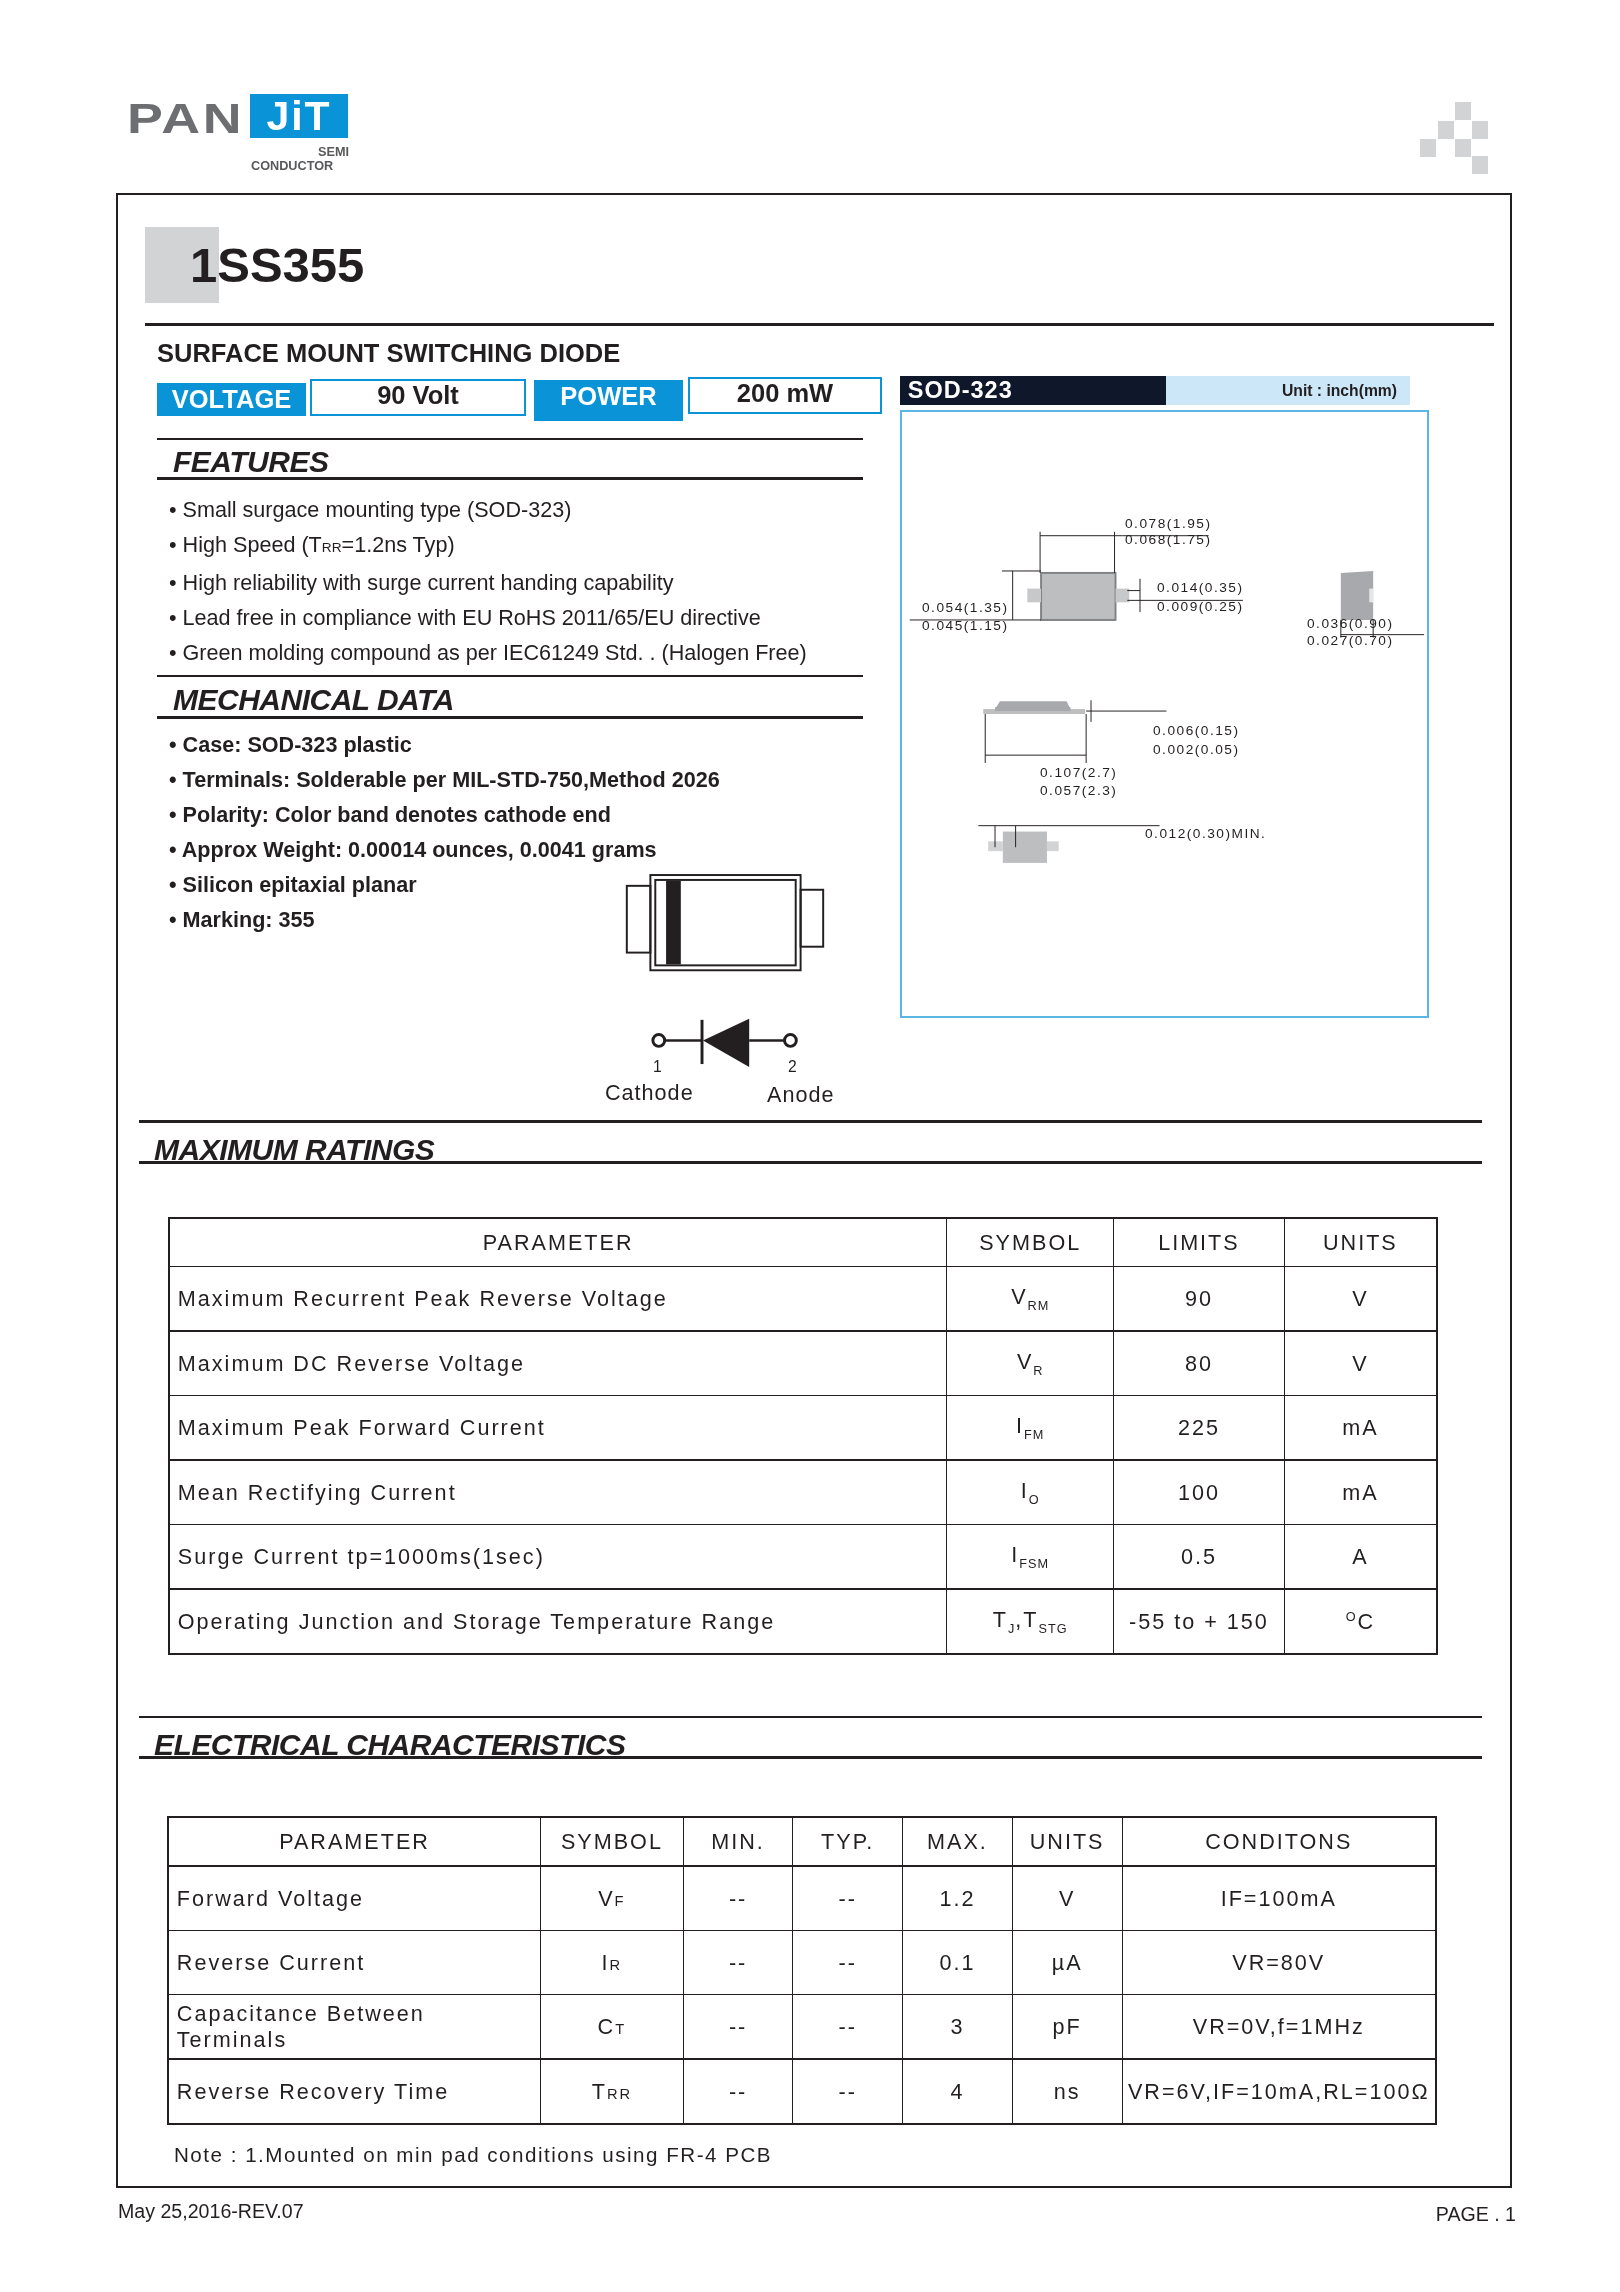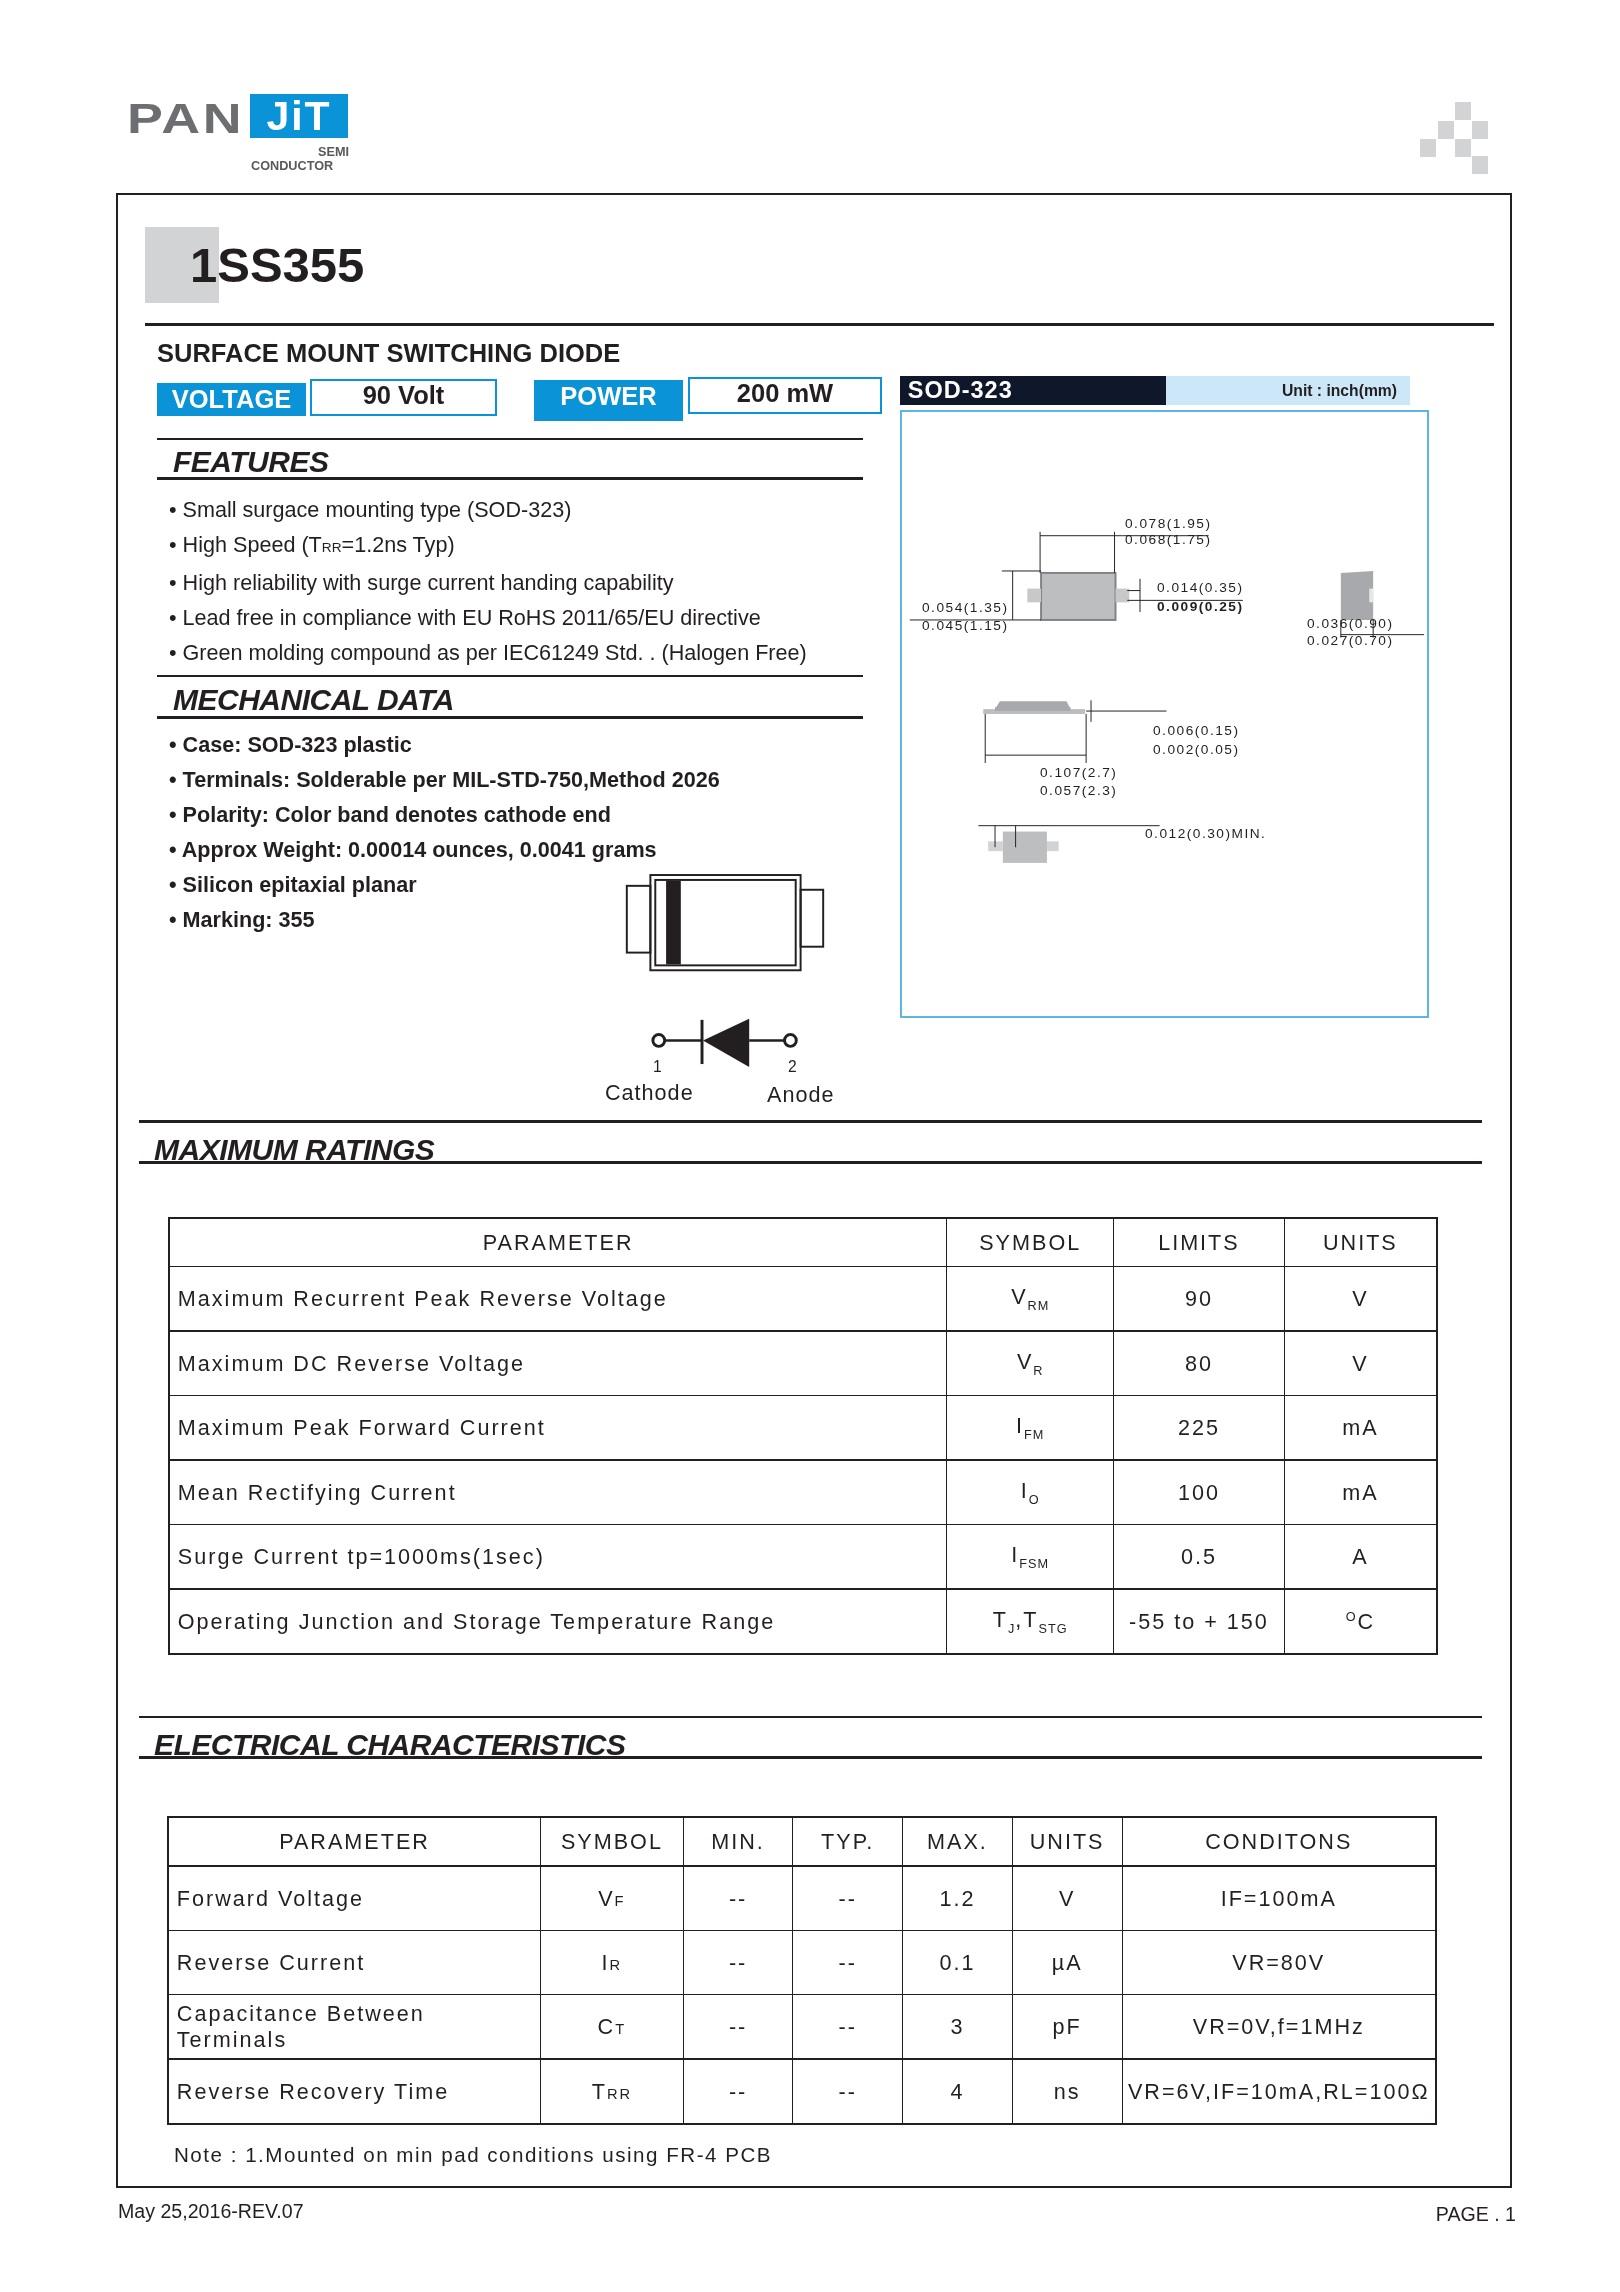--- a/index.html
+++ b/index.html
@@ -62,21 +62,21 @@
 
 <div class="abs frame"></div>
 
 <div class="abs title-bg"></div>
 <div class="abs title">1SS355</div>
 <div class="abs rule" style="left:145px;top:323px;width:1349px;"></div>
 
 <div class="abs subtitle">SURFACE MOUNT SWITCHING DIODE</div>
 
 <div class="abs tag-blue" style="left:157px;top:383px;width:149px;height:33px;">VOLTAGE</div>
-<div class="abs tag-box" style="left:310px;top:379px;width:187px;height:37px;">90  Volt</div>
+<div class="abs tag-box" style="left:310px;top:379px;width:216px;height:37px;">90  Volt</div>
 <div class="abs tag-blue" style="left:534px;top:380px;width:149px;height:41px;">POWER</div>
 <div class="abs tag-box" style="left:688px;top:377px;width:194px;height:37px;">200  mW</div>
 
 <div class="abs rule" style="left:157px;top:438px;width:706px;height:2px;"></div>
 <div class="abs sect" style="left:173px;top:445px;">FEATURES</div>
 <div class="abs rule" style="left:157px;top:477px;width:706px;height:2.9px;"></div>
 <ul class="abs bullets bullet" style="top:492px;">
   <li>Small surgace mounting type (SOD-323)</li>
   <li><span>High Speed (T</span><span class="sub">RR</span><span>=1.2ns Typ)</span></li>
   <li>High reliability with surge current handing capability</li>
@@ -157,21 +157,21 @@
   <rect x="90" y="440" width="15" height="10" fill="#d1d3d4"></rect>
   <rect x="150" y="440" width="12" height="10" fill="#d1d3d4"></rect>
   <line x1="80" y1="424" x2="265" y2="424" stroke="#231f20"></line>
   <line x1="97" y1="424" x2="97" y2="446" stroke="#231f20"></line>
   <line x1="118" y1="424" x2="118" y2="446" stroke="#231f20"></line>
 </svg>
 
 <div class="abs dim" style="left:1125px;top:516px;">0.078(1.95)</div>
 <div class="abs dim" style="left:1125px;top:532px;">0.068(1.75)</div>
 <div class="abs dim" style="left:1157px;top:580px;">0.014(0.35)</div>
-<div class="abs dim" style="left:1157px;top:599px;font-weight:bold;">0.009(0.25)</div>
+<div class="abs dim" style="left:1157px;top:599px;">0.009(0.25)</div>
 <div class="abs dim" style="left:922px;top:600px;">0.054(1.35)</div>
 <div class="abs dim" style="left:922px;top:618px;">0.045(1.15)</div>
 <div class="abs dim" style="left:1307px;top:616px;">0.036(0.90)</div>
 <div class="abs dim" style="left:1307px;top:633px;">0.027(0.70)</div>
 <div class="abs dim" style="left:1153px;top:723px;">0.006(0.15)</div>
 <div class="abs dim" style="left:1153px;top:742px;">0.002(0.05)</div>
 <div class="abs dim" style="left:1040px;top:765px;">0.107(2.7)</div>
 <div class="abs dim" style="left:1040px;top:783px;">0.057(2.3)</div>
 <div class="abs dim" style="left:1145px;top:826px;">0.012(0.30)MIN.</div>
 

